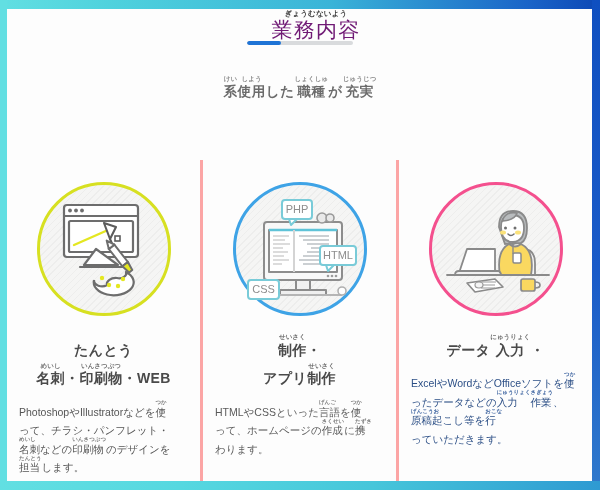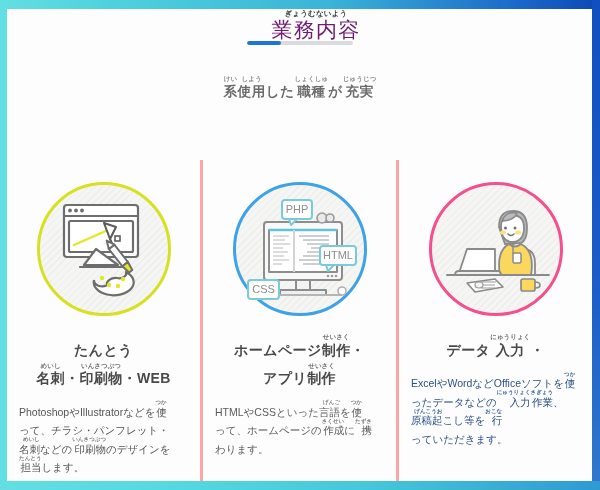--- a/index.html
+++ b/index.html
@@ -121,21 +121,21 @@
     display: block; font-size: 14px; font-weight: 700; color: #4a4a4a;
     line-height: 1.15; letter-spacing: .4px;
   }
 
   
   .card-body {
     margin-top: 14px; width: 100%;
     color: #555; font-size: 10.5px; line-height: 1.75;
     text-align: justify; text-justify: inter-character;
   }
-  .card-body .rb { display: inline-block; text-align: right; vertical-align: bottom; }
+  .card-body .rb { display: inline-block; text-align: left; vertical-align: bottom; }
   .card-body .rt {
     display: block; font-size: 5.5px; font-weight: 700; color: #7a7a7a;
     line-height: 1; margin-bottom: 0px;
   }
   .card-body .base { display: block; line-height: 1.2; }
   .col.blue-text .card-body { color: #5a5a5a; }
   .col.navy-text .card-body { color: #2c4f86; }
   .col.navy-text .card-body .rt { color: #3c63a0; }
 </style>
 </head>
@@ -282,22 +282,21 @@
           </g>
           <g>
             <rect x="6" y="84" width="31" height="19" rx="3" fill="#ffffff" stroke="#79cbd8" stroke-width="2"></rect>
             <text x="21.5" y="97" font-family="Liberation Sans, sans-serif" font-size="11" fill="#8d8d8d" text-anchor="middle">CSS</text>
           </g>
         </svg>
       </div>
 
       <div class="card-head">
         <div class="head-line">
-          <span class="rb"><span class="rt">&nbsp;</span>
-            <span class="base">ホームページ</span></span><span class="rb"><span class="rt">せいさく</span>
+          <span class="rb"><span class="rt">せいさく</span>
             <span class="base">制作</span></span><span class="rb"><span class="rt">&nbsp;</span>
             <span class="base">・</span></span>
         </div>
         <div class="head-line">
           <span class="rb"><span class="rt">&nbsp;</span>
             <span class="base">アプリ</span></span><span class="rb"><span class="rt">せいさく</span>
             <span class="base">制作</span></span>
         </div>
       </div>
 

